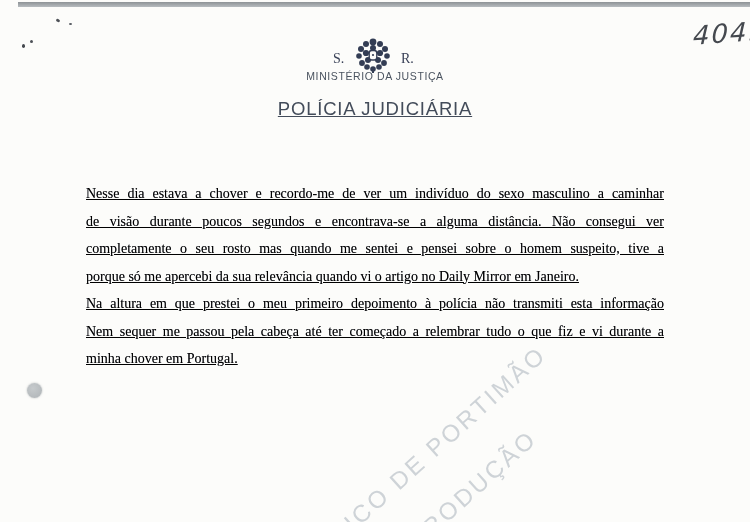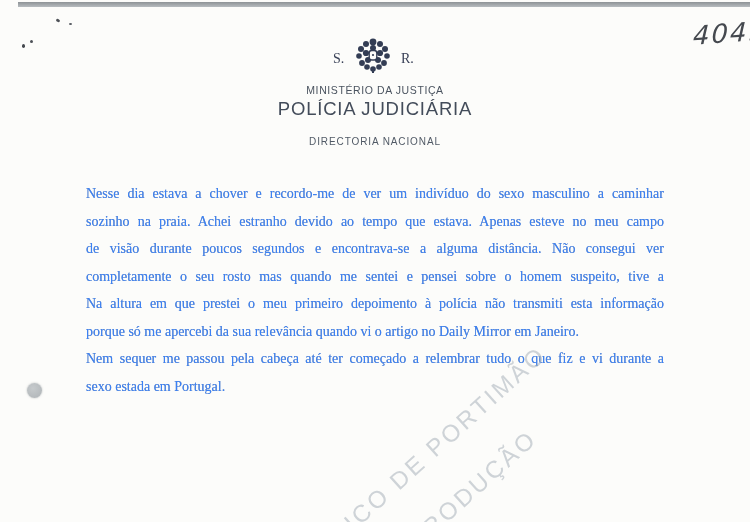--- a/index.html
+++ b/index.html
@@ -56,46 +56,48 @@
   .hdr-sr.left  { left: 333px; }
   .hdr-sr.right { left: 401px; }
   .emblem { position: absolute; left: 352px; top: 36px; }
   .hdr-line {
     position: absolute;
     left: 0; right: 0;
     text-align: center;
     font-family: "Liberation Sans", sans-serif;
   }
   .ministry {
-    top: 84px;
+    top: 70px;
     font-size: 10.5px;
     letter-spacing: 0.6px;
     color: #4a535f;
   }
   .org {
     top: 98px;
     font-size: 18.5px;
     letter-spacing: 0.8px;
     color: #434c5a;
+    text-decoration: underline;
   }
   .directorate {
     top: 136px;
     font-size: 10px;
     letter-spacing: 0.9px;
     color: #515a66;
   }
   
   .body-text {
     position: absolute;
     left: 86px; top: 180px;
     width: 578px;
     font-size: 14px;
     line-height: 27.5px;
-    color: #3b82f6;
+    color: #000000;
     text-shadow: 0 0 0.5px rgba(58,66,88,0.55);
+    text-decoration: underline;
   }
   .bline { text-align: justify; text-align-last: justify; white-space: normal; }
   .bline.para-end { text-align-last: left; }
   
   .wm {
     position: absolute;
     font-family: "Liberation Sans", sans-serif;
     font-size: 24px;
     letter-spacing: 3px;
     color: rgba(168, 176, 185, 0.55);
@@ -148,29 +150,27 @@
       </g>
       <rect x="17.2" y="14.5" width="7.6" height="9.5" rx="2.5" fill="#fcfcfa" stroke="#333d54" stroke-width="1.4"></rect>
       <circle cx="21" cy="19" r="1.1" fill="#333d54"></circle>
     </svg>
   </span>
 
   <span class="hdr-sr right">R.</span>
 
   <div class="hdr-line ministry">MINISTÉRIO DA JUSTIÇA</div>
   <div class="hdr-line org">POLÍCIA JUDICIÁRIA</div>
-  <div class="hdr-line directorate">DIRECTORIA NACIONAL</div>
 
   <div class="body-text">
     <div class="bline">Nesse dia estava a chover e recordo-me de ver um indivíduo do sexo masculino a caminhar</div>
-    <div class="bline">sozinho na praia. Achei estranho devido ao tempo que estava. Apenas esteve no meu campo</div>
     <div class="bline">de visão durante poucos segundos e encontrava-se a alguma distância. Não consegui ver</div>
     <div class="bline">completamente o seu rosto mas quando me sentei e pensei sobre o homem suspeito, tive a</div>
+    <div class="bline para-end">porque só me apercebi da sua relevância quando vi o artigo no Daily Mirror em Janeiro.</div>
     <div class="bline">Na altura em que prestei o meu primeiro depoimento à polícia não transmiti esta informação</div>
-    <div class="bline para-end">porque só me apercebi da sua relevância quando vi o artigo no Daily Mirror em Janeiro.</div>
     <div class="bline">Nem sequer me passou pela cabeça até ter começado a relembrar tudo o que fiz e vi durante a</div>
-    <div class="bline para-end">sexo estada em Portugal.</div>
+    <div class="bline para-end">minha chover em Portugal.</div>
   </div>
 
   <div class="wm l1">ICO DE PORTIMÃO</div>
   <div class="wm l2">REPRODUÇÃO</div>
 
 </div>
 
 </body></html>

